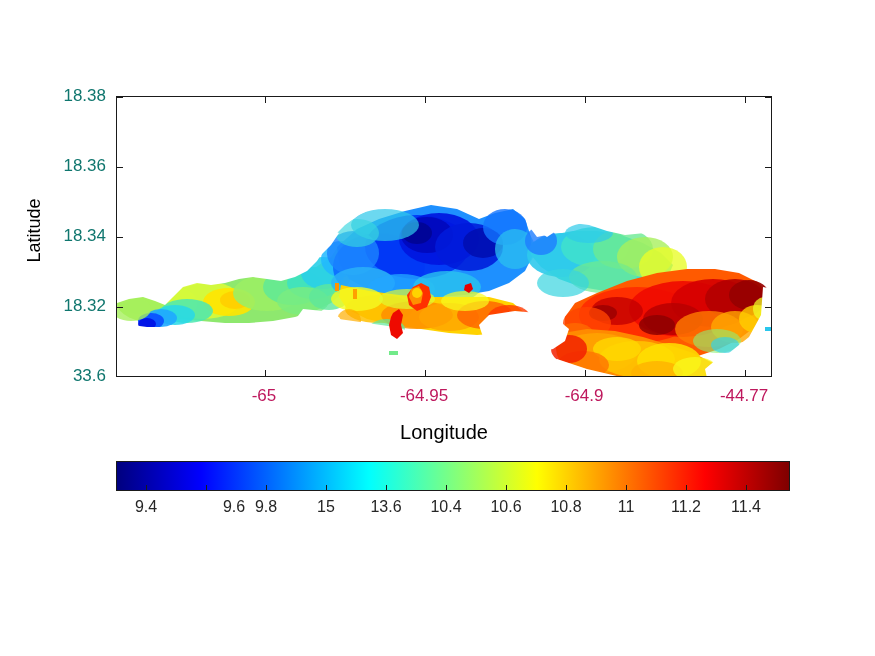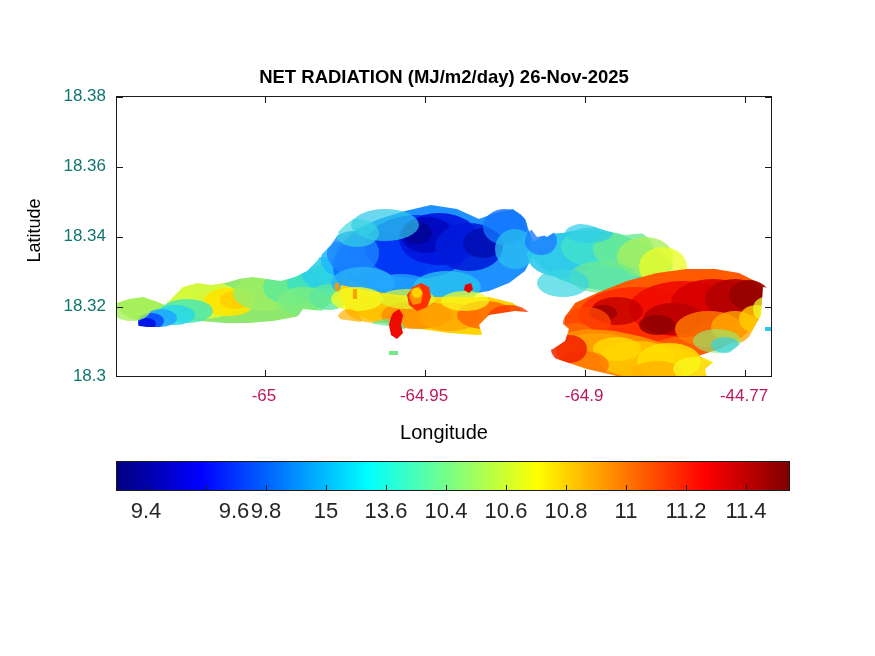--- a/index.html
+++ b/index.html
@@ -129,33 +129,32 @@
   .cb-tick {
     position: absolute;
     width: 1px;
     height: 6px;
     background: #1a1a1a;
     top: 24px;
   }
   .cb-label {
     position: absolute;
     top: 498px;
-    font-size: 22px;
+    font-size: 16px;
     color: #262626;
     text-align: right;
     transform: translateX(-50%);
     white-space: nowrap;
   }
 </style>
 </head>
 <body>
 
 <div id="figure">
 
-  <div id="plot-title">NET RADIATION (MJ/m2/day) 26-Nov-2025</div>
 
   <div id="axes-box">
     <svg id="map-canvas" viewBox="0 0 656 281" preserveAspectRatio="none">
       <defs>
 
         <linearGradient id="jetRampDef" x1="0" y1="0" x2="1" y2="0">
           <stop offset="0.000" stop-color="#00007F"></stop>
           <stop offset="0.125" stop-color="#0000FF"></stop>
           <stop offset="0.250" stop-color="#007FFF"></stop>
           <stop offset="0.375" stop-color="#00FFFF"></stop>
@@ -434,21 +433,21 @@
 
   <div class="xticklabel" style="left:264px; top:386px;">-65</div>
   <div class="xticklabel" style="left:424px; top:386px;">-64.95</div>
   <div class="xticklabel" style="left:584px; top:386px;">-64.9</div>
   <div class="xticklabel" style="left:744px; top:386px;">-44.77</div>
 
   <div class="yticklabel" style="left:42px; top:96px; width:64px;">18.38</div>
   <div class="yticklabel" style="left:42px; top:166px; width:64px;">18.36</div>
   <div class="yticklabel" style="left:42px; top:236px; width:64px;">18.34</div>
   <div class="yticklabel" style="left:42px; top:306px; width:64px;">18.32</div>
-  <div class="yticklabel" style="left:42px; top:376px; width:64px;">18.3</div>
+  <div class="yticklabel" style="left:42px; top:376px; width:64px;">33.6</div>
 
   <div id="xlabel">Longitude</div>
   <div id="ylabel">Latitude</div>
 
   <div id="colorbar-wrap">
     <div id="colorbar-gradient" style="background: linear-gradient(to right,
             #00007F 0%,
             #0000FF 12.5%,
             #007FFF 25%,
             #00FFFF 37.5%,

